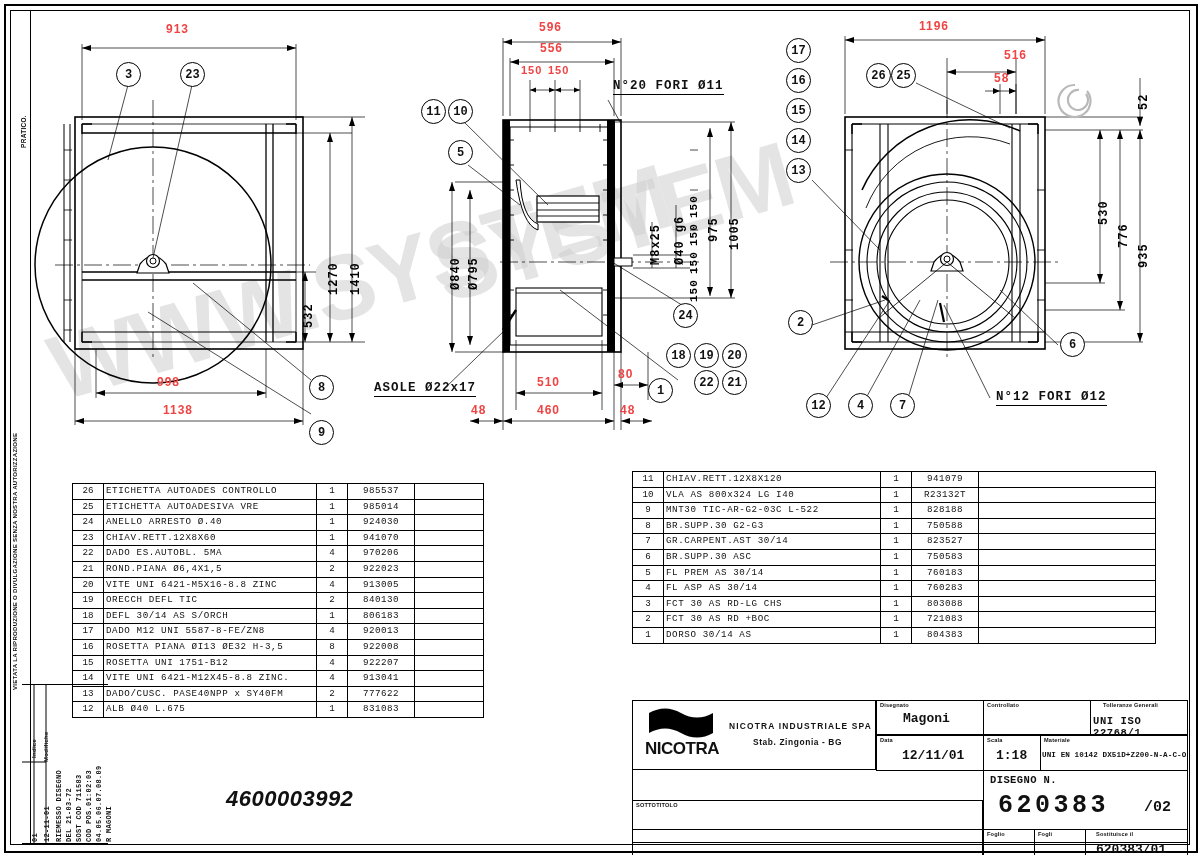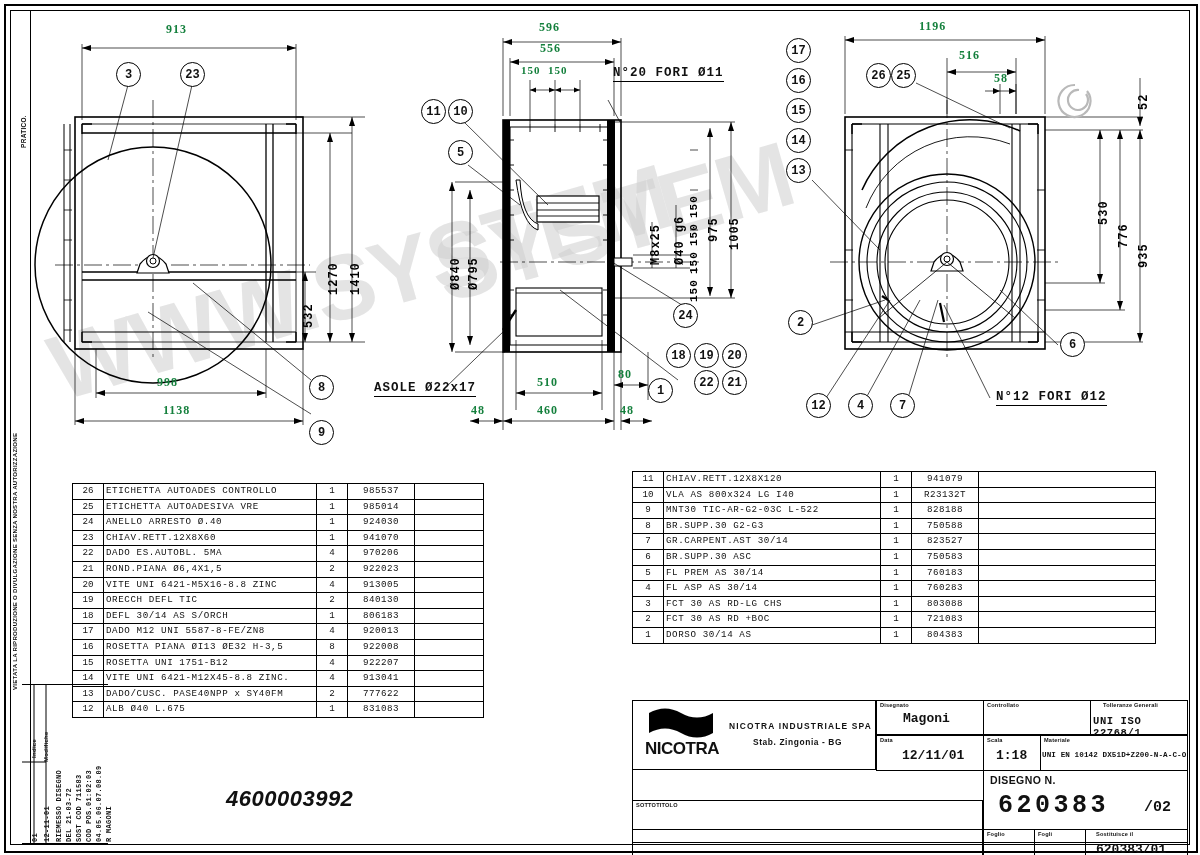--- a/index.html
+++ b/index.html
@@ -26,21 +26,21 @@
   .c-note{width:64px;}
   
   .R .c-den{width:212px;}
   .R .c-note{width:172px;}
   .hdrrow td{font-size:9.2px;text-align:center;letter-spacing:.8px;}
   
   .tb{position:absolute;border:1px solid #000;box-sizing:border-box;}
   .tb-label{font-size:5.6px;font-weight:bold;letter-spacing:.2px;position:absolute;left:3px;top:1px;font-family:"Liberation Sans",sans-serif;}
   .tb-val{font-family:"Liberation Mono","DejaVu Sans Mono",monospace;font-weight:bold;position:absolute;}
   
-  .dim{position:absolute;font-family:Liberation Serif, serif;font-size:12px;font-weight:bold;letter-spacing:1px;color:#15803d;white-space:nowrap;}
+  .dim{position:absolute;font-family:Liberation Sans, sans-serif;font-size:12px;font-weight:bold;letter-spacing:1px;color:#ef4444;white-space:nowrap;}
   .dimv{position:absolute;font-family:"Liberation Mono","DejaVu Sans Mono",monospace;font-size:12px;font-weight:bold;letter-spacing:1px;color:#000;white-space:nowrap;transform-origin:0 0;transform:rotate(-90deg);}
   .note{position:absolute;font-family:"Liberation Mono","DejaVu Sans Mono",monospace;font-size:12.5px;font-weight:bold;letter-spacing:1px;white-space:nowrap;}
   .balloon{position:absolute;width:25px;height:25px;border:1.3px solid #000;border-radius:50%;background:#fff;font-family:"Liberation Mono","DejaVu Sans Mono",monospace;font-size:12px;font-weight:bold;display:flex;align-items:center;justify-content:center;box-sizing:border-box;}
   .bigcode{position:absolute;font-family:"Liberation Sans",sans-serif;font-style:italic;font-weight:bold;font-size:22px;letter-spacing:.5px;}
   svg{position:absolute;left:0;top:0;overflow:visible;}
   .ln{stroke:#000;fill:none;}
 </style>
 </head>
 <body>
 
@@ -430,21 +430,21 @@
 
   <div class="balloon" style="left:116px;top:62px;">3</div>
   <div class="balloon" style="left:180px;top:62px;">23</div>
   <div class="balloon" style="left:309px;top:375px;">8</div>
   <div class="balloon" style="left:309px;top:420px;">9</div>
 
   <div class="dim" style="left:539px;top:20px;">596</div>
   <div class="dim" style="left:540px;top:41px;">556</div>
   <div class="dim" style="left:521px;top:64px;font-size:11px;">150</div>
   <div class="dim" style="left:548px;top:64px;font-size:11px;">150</div>
-  <div class="note" style="left:613px;top:66px;border-bottom:1.2px solid #000;padding-bottom:1px;">N°20 FORI Ø11</div>
+  <div class="note" style="left:613px;top:79px;border-bottom:1.2px solid #000;padding-bottom:1px;">N°20 FORI Ø11</div>
   <div class="note" style="left:366px;top:381px;border-bottom:1.2px solid #000;padding-bottom:1px;margin-left:8px;">ASOLE Ø22x17</div>
 
   <div class="dimv" style="left:449px;top:290px;">Ø840</div>
   <div class="dimv" style="left:467px;top:290px;">Ø795</div>
   <div class="dimv" style="left:707px;top:242px;">975</div>
   <div class="dimv" style="left:728px;top:250px;">1005</div>
   <div class="dimv" style="left:649px;top:265px;">M8x25</div>
   <div class="dimv" style="left:673px;top:265px;">Ø40 g6</div>
   <div class="dimv" style="left:688px;top:218px;font-size:11px;">150</div>
   <div class="dimv" style="left:688px;top:246px;font-size:11px;">150</div>
@@ -462,21 +462,21 @@
   <div class="balloon" style="left:448px;top:140px;">5</div>
   <div class="balloon" style="left:673px;top:303px;">24</div>
   <div class="balloon" style="left:666px;top:343px;">18</div>
   <div class="balloon" style="left:694px;top:343px;">19</div>
   <div class="balloon" style="left:722px;top:343px;">20</div>
   <div class="balloon" style="left:694px;top:370px;">22</div>
   <div class="balloon" style="left:722px;top:370px;">21</div>
   <div class="balloon" style="left:648px;top:378px;">1</div>
 
   <div class="dim" style="left:919px;top:19px;">1196</div>
-  <div class="dim" style="left:959px;top:48px;">516</div>
+  <div class="dim" style="left:1004px;top:48px;">516</div>
   <div class="dim" style="left:994px;top:71px;">58</div>
   <div class="dimv" style="left:1137px;top:110px;">52</div>
   <div class="dimv" style="left:1097px;top:225px;">530</div>
   <div class="dimv" style="left:1117px;top:248px;">776</div>
   <div class="dimv" style="left:1137px;top:268px;">935</div>
   <div class="note" style="left:996px;top:390px;border-bottom:1.2px solid #000;padding-bottom:1px;">N°12 FORI Ø12</div>
 
   <div class="balloon" style="left:786px;top:38px;">17</div>
   <div class="balloon" style="left:786px;top:68px;">16</div>
   <div class="balloon" style="left:786px;top:98px;">15</div>
@@ -727,21 +727,21 @@
 
 
     <div class="tb" style="left:-1px;top:99px;width:351px;height:30px;">
       <span class="tb-label">SOTTOTITOLO</span>
       <span class="tb-val" style="left:76px;top:8px;font-size:15px;"></span>
     </div>
 
     <div class="tb" style="left:-1px;top:128px;width:351px;height:34px;"></div>
 
     <div class="tb" style="left:350px;top:69px;width:205px;height:60px;">
-      <span style="position:absolute;left:6px;top:3px;font-size:10.5px;font-weight:bold;font-family:Liberation Sans, sans-serif;letter-spacing:.4px;">DISEGNO N.</span>
+      <span style="position:absolute;left:6px;top:3px;font-size:10.5px;font-weight:bold;font-family:Liberation Mono, monospace;letter-spacing:.4px;">DISEGNO N.</span>
       <span class="tb-val" style="left:14px;top:20px;font-size:25px;letter-spacing:3.5px;">620383</span>
       <span class="tb-val" style="left:160px;top:28px;font-size:15px;">/02</span>
     </div>
 
     <div class="tb" style="left:350px;top:128px;width:52px;height:34px;">
       <span class="tb-label">Foglio</span>
       <span class="tb-val" style="left:8px;top:14px;font-size:11px;"></span>
     </div>
     <div class="tb" style="left:401px;top:128px;width:52px;height:34px;">
       <span class="tb-label">Fogli</span>

